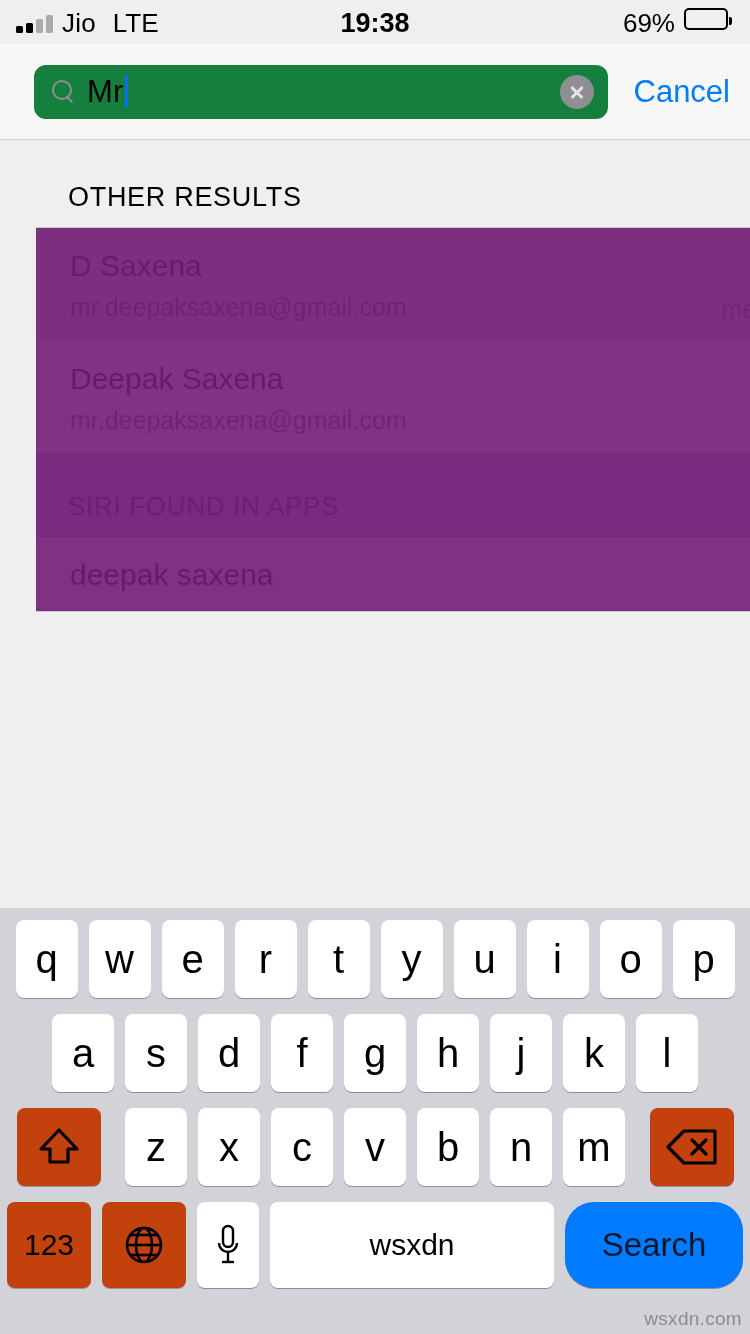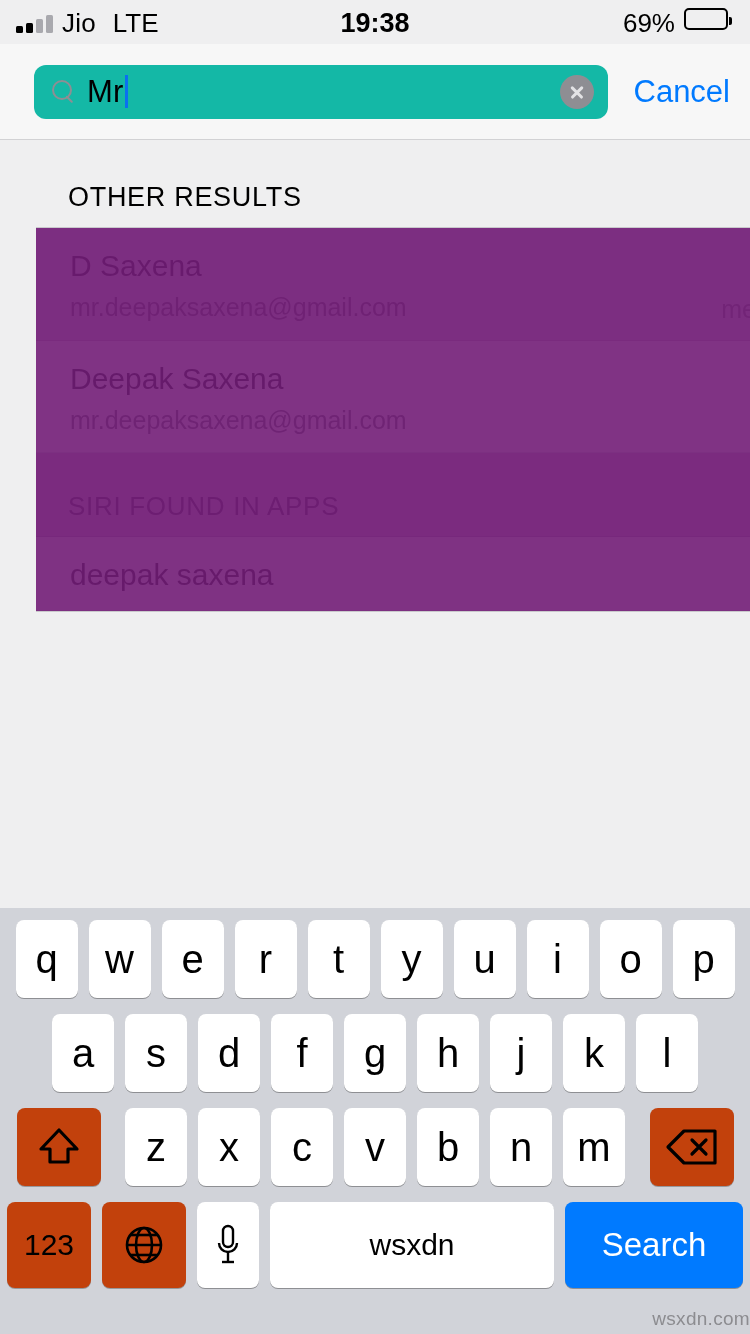--- a/index.html
+++ b/index.html
@@ -45,21 +45,21 @@
   }
   .battery .fill{ height:100%; background:#000; border-radius:2px; }
 
   
   .search-wrap{
     height:96px; width:750px; background:#f7f7f7;
     display:flex; align-items:center; padding:0 16px 0 34px;
     border-bottom:1px solid #d2d2d4;
   }
   .search-field{
-    flex:1; height:54px; background:#14b8a6; border-radius:12px;
+    flex:1; height:54px; background:#15803d; border-radius:12px;
     display:flex; align-items:center; padding:0 14px 0 18px; position:relative;
   }
   .mag{ width:24px; height:24px; position:relative; flex:0 0 auto; margin-right:11px;}
   .mag::before{
     content:""; position:absolute; left:0; top:0;
     width:16px; height:16px; border:2.4px solid #8e8e93; border-radius:50%;
   }
   .mag::after{
     content:""; position:absolute; left:14px; top:15px;
     width:9px; height:2.4px; background:#8e8e93; border-radius:2px;
@@ -135,33 +135,33 @@
     margin:0 5.5px; width:62px; flex:0 0 auto;
   }
   .key.gray{ background:#c2410c; box-shadow:0 1px 0 rgba(0,0,0,.28); }
   .key.shift{ width:84px; margin-left:7px; margin-right:19px; }
   .key.del{ width:84px; margin-right:7px; margin-left:19px; }
   .key.num{ width:84px; margin-left:7px; font-size:30px; }
   .key.globe{ width:84px; }
   .key.mic{ width:62px; }
   .key.space{ flex:1; max-width:286px; font-size:30px; }
   .key.search{
-    background:#007aff; color:#ffffff; font-size:33px;
-    width:178px; margin-right:7px;
+    background:#007aff; color:#0f172a; font-size:33px;
+    width:178px; margin-right:7px;border-radius:29px;
   }
   .krow.r4 .key{ height:86px; }
 
   
   .glyph-shift{ width:46px; height:46px; }
   .glyph-del{ width:54px; height:40px; }
   .glyph-globe{ width:42px; height:42px; }
   .glyph-mic{ width:24px; height:44px; }
 
   .watermark{
-    position:absolute; right:0; bottom:4px;
+    position:absolute; right:8px; bottom:4px;
     font-size:19px; color:#8c8c90; letter-spacing:.3px;
     z-index:10;
   }
 </style>
 </head>
 <body>
 
 <div class="status-bar">
   <div class="sb-left">
     <div class="signal">

